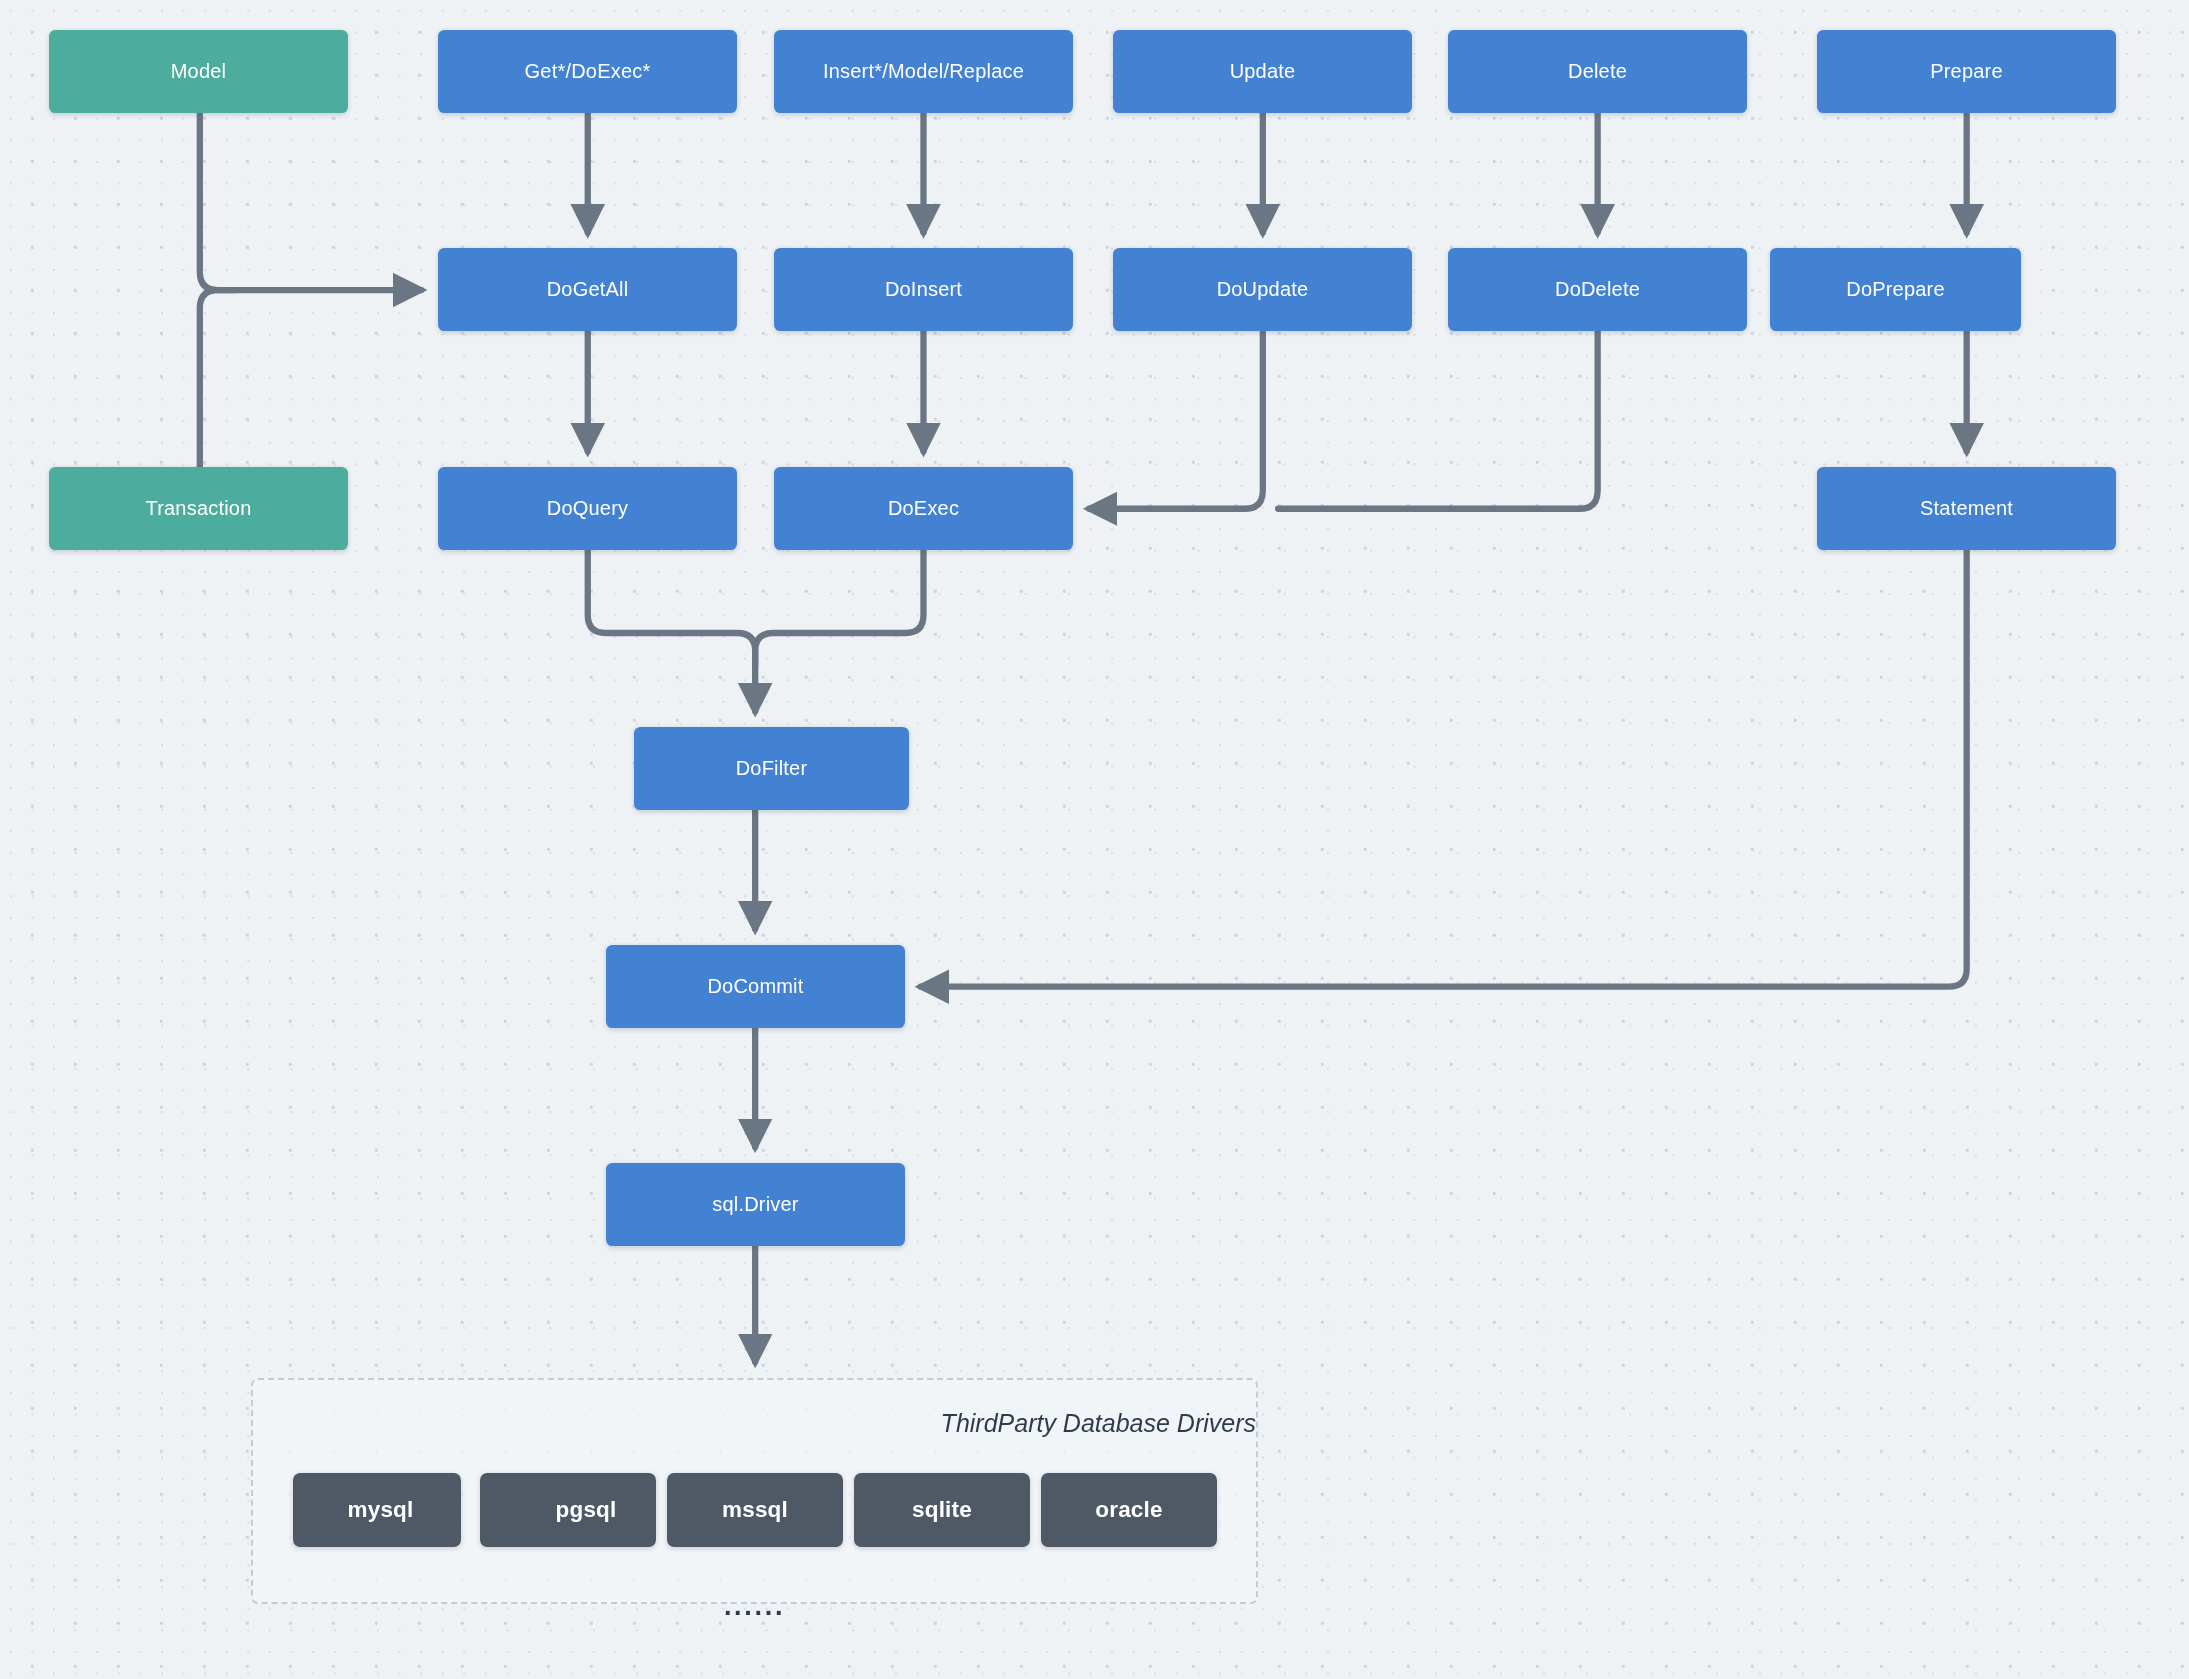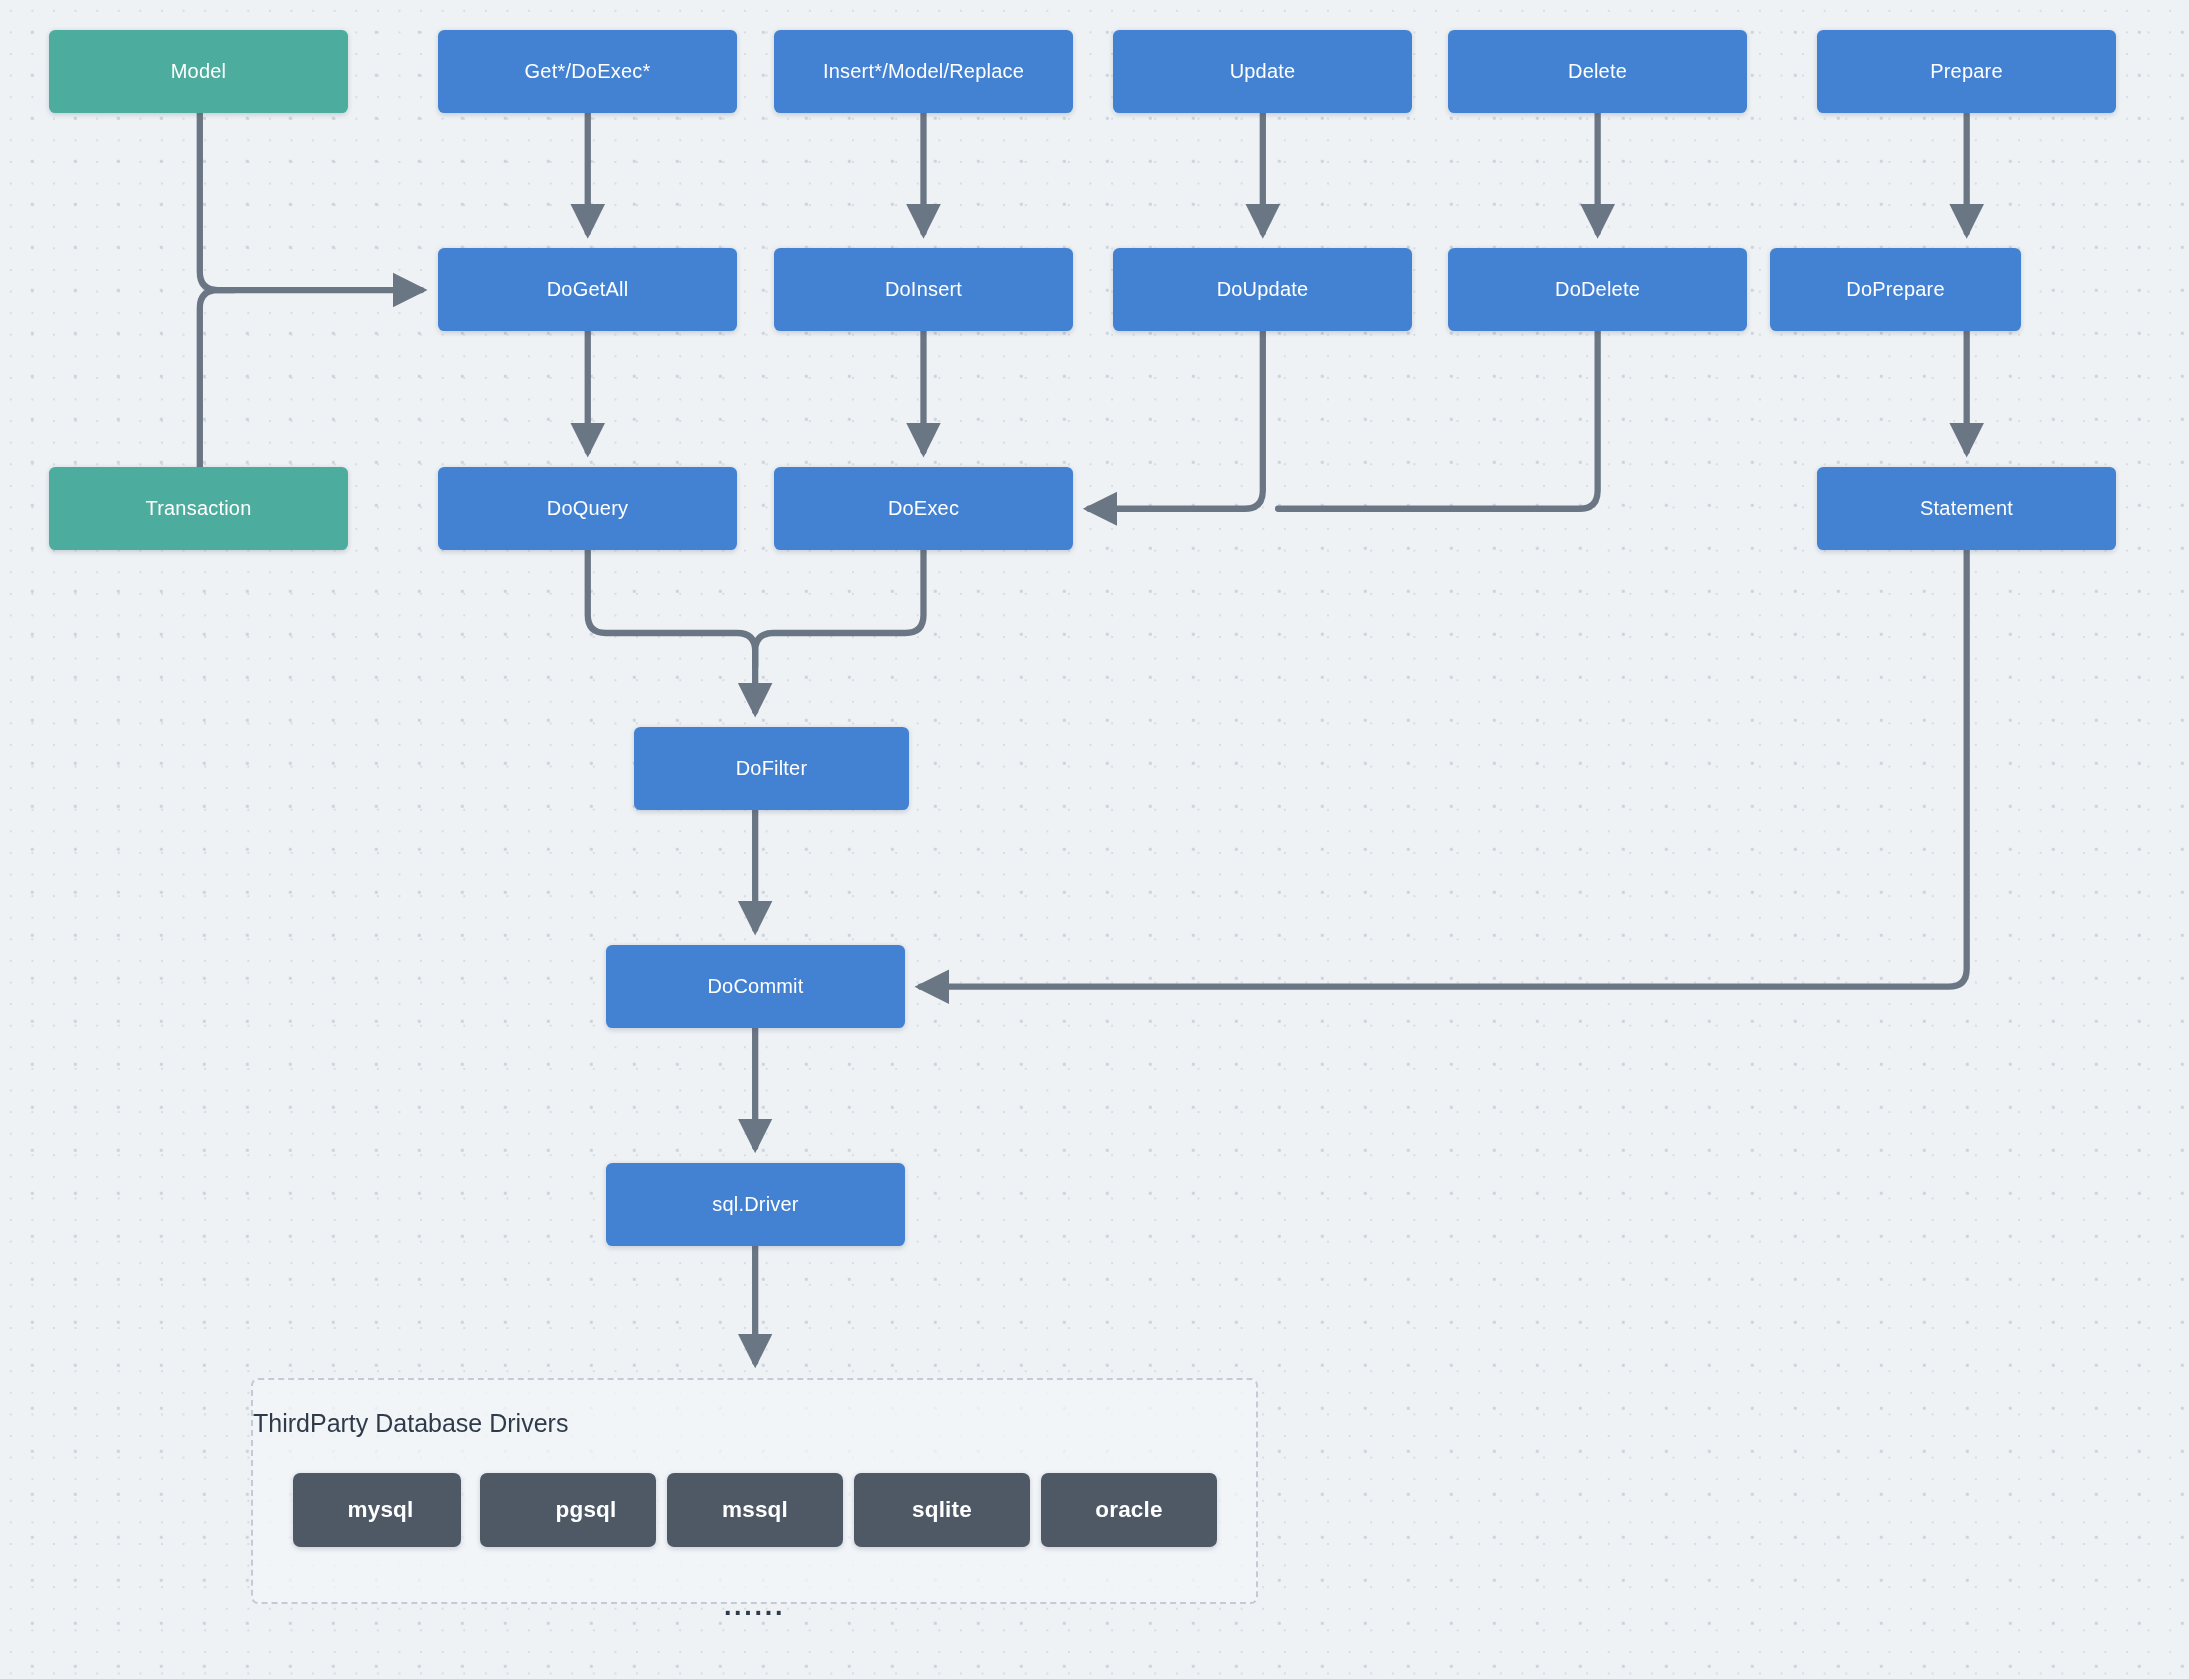--- a/index.html
+++ b/index.html
@@ -55,26 +55,27 @@
     position: absolute;
     box-sizing: border-box;
     border: 2.7px dashed #c3cbd6;
     border-radius: 7.2px;
     background: rgba(243,246,248,0.75);
     z-index: 2;
   }
   #drivers-title {
     position: absolute;
     width: 100%;
-    text-align: left;
+    text-align: right;
     top: 29px;
     left: 0;
     color: #2f3b4a;
     font-size: 25px;
     font-family: "Liberation Sans", sans-serif;
+    font-style: italic;
   }
   #drivers-ellipsis {
     position: absolute;
     width: 100%;
     text-align: center;
     left: 0;
     color: #2f3b4a;
     font-size: 27px;
     letter-spacing: 2.7px;
     font-weight: 700;

